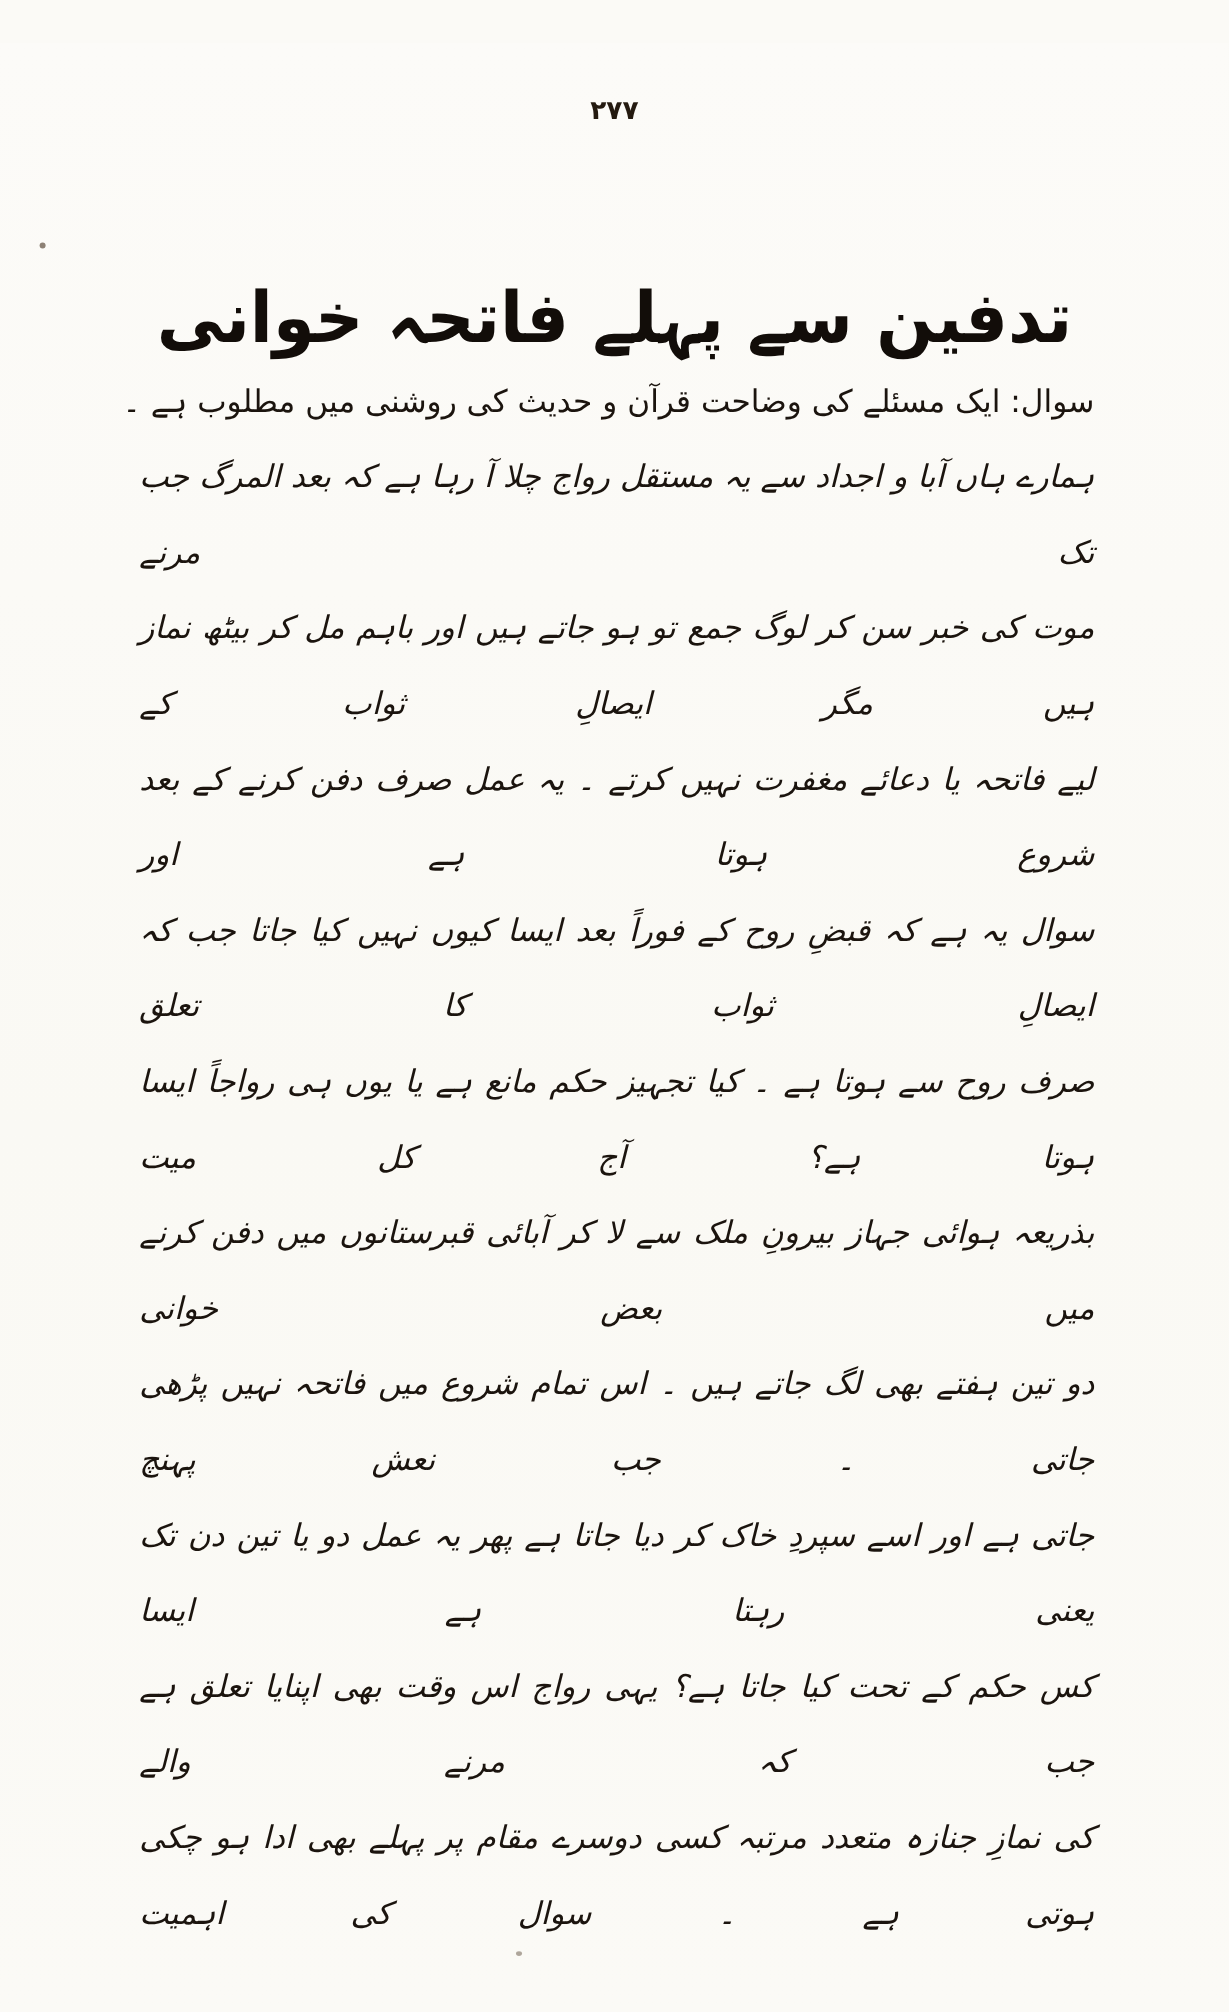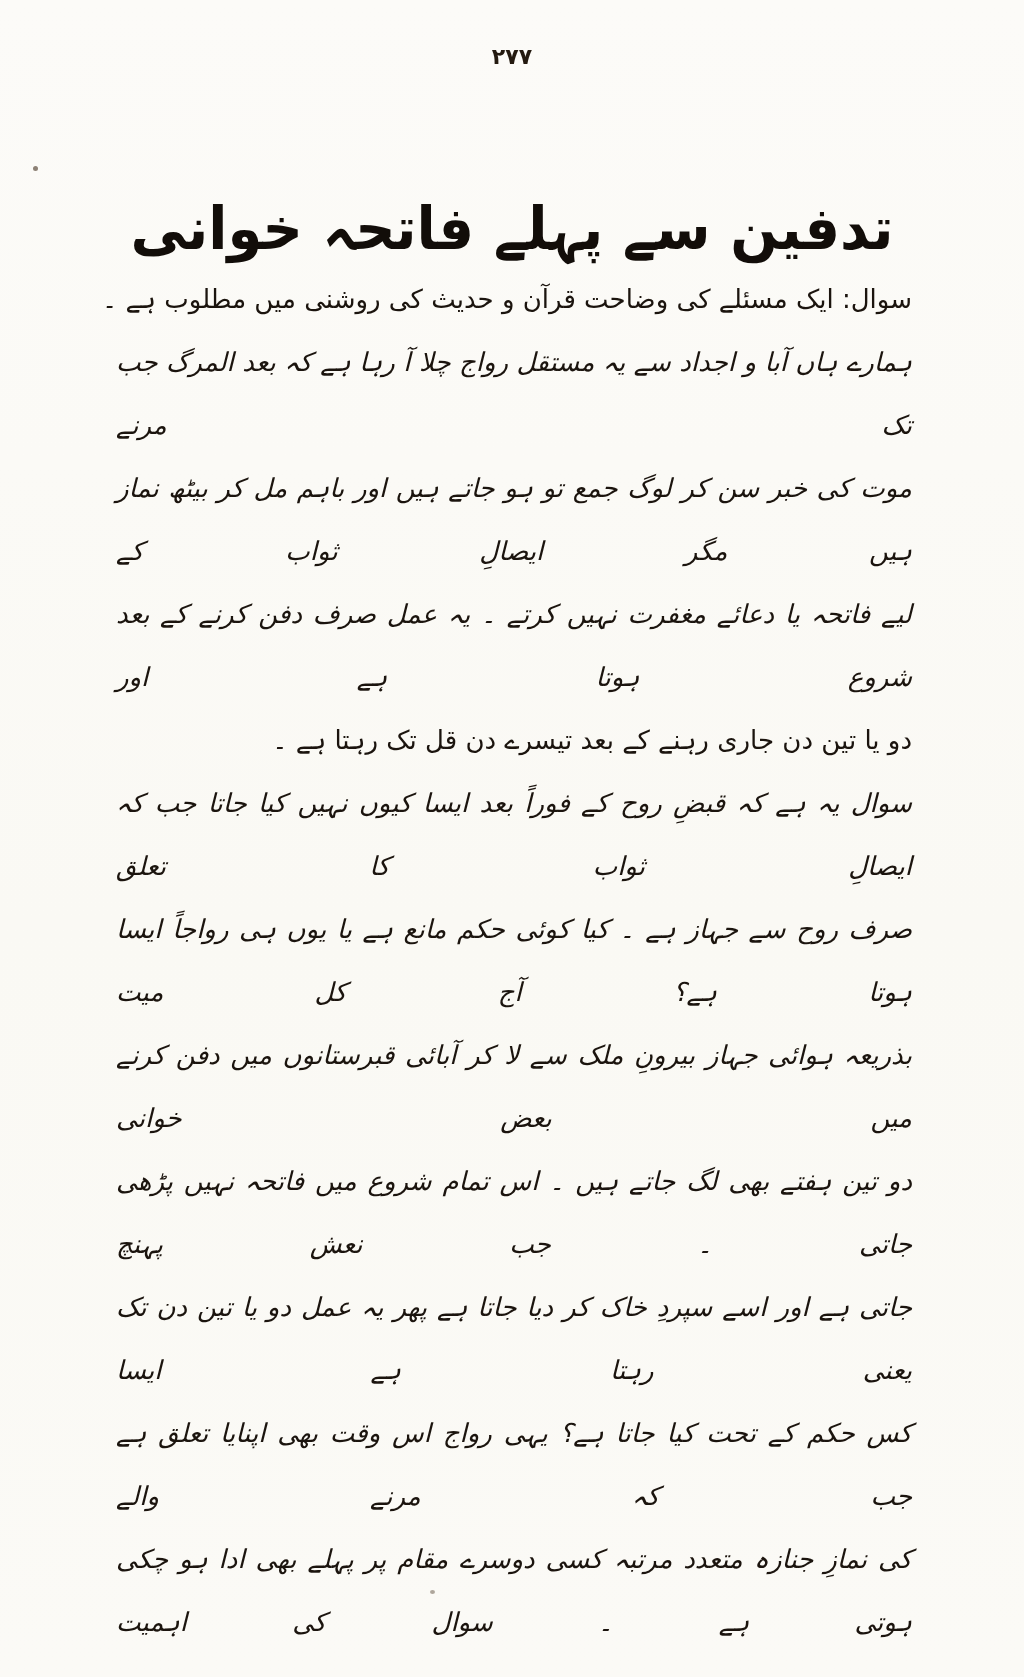--- a/index.html
+++ b/index.html
@@ -9,20 +9,21 @@
     background: #fbfaf6;
     position: relative;
     overflow: hidden;
     font-family: "DejaVu Sans", sans-serif;
     color: #18120d;
   }
   .page {
     position: absolute;
     inset: 0;
     background: linear-gradient(180deg, #fcfbf8 0%, #faf9f4 55%, #fbfaf6 100%);
+    margin-top: 36px;
   }
   .page-number {
     position: absolute;
     top: 44px;
     left: 0;
     width: 100%;
     text-align: center;
     font-size: 22px;
     font-weight: bold;
     color: #241a10;
@@ -52,21 +53,21 @@
   }
   .para { margin: 0; padding: 0; }
   .line { white-space: nowrap; }
   .line.full {
     white-space: normal;
     text-align: justify;
     text-align-last: justify;
     text-justify: inter-word;
     font-style: italic;
   }
-  .line.end { text-align: right; }
+  .line.end { text-align: center; }
   .speck {
     position: absolute;
     background: #8d8175;
     border-radius: 50%;
   }
   .speck.a { left: 33px; top: 166px; width: 5px; height: 5px; }
   .speck.b { left: 430px; top: 1590px; width: 5px; height: 4px; opacity: .7; }
 </style>
 </head>
 <body>
@@ -83,26 +84,25 @@
   <div class="body-text">
 
     <div class="para">
       <div class="line end">سوال: ایک مسئلے کی وضاحت قرآن و حدیث کی روشنی میں مطلوب ہے ۔</div>
     </div>
 
     <div class="para">
       <div class="line full">ہمارے ہاں آبا و اجداد سے یہ مستقل رواج چلا آ رہا ہے کہ بعد المرگ جب تک مرنے</div>
       <div class="line full">موت کی خبر سن کر لوگ جمع تو ہو جاتے ہیں اور باہم مل کر بیٹھ نماز ہیں مگر ایصالِ ثواب کے</div>
       <div class="line full">لیے فاتحہ یا دعائے مغفرت نہیں کرتے ۔ یہ عمل صرف دفن کرنے کے بعد شروع ہوتا ہے اور</div>
-      <div class="line end">دو یا تین دن جاری رہنے کے بعد تیسرے دن قل تک رہتا ہے ۔</div>
     </div>
 
     <div class="para">
       <div class="line full">سوال یہ ہے کہ قبضِ روح کے فوراً بعد ایسا کیوں نہیں کیا جاتا جب کہ ایصالِ ثواب کا تعلق</div>
-      <div class="line full">صرف روح سے جہاز ہے ۔ کیا کوئی حکم مانع ہے یا یوں ہی رواجاً ایسا ہوتا ہے؟ آج کل میت</div>
+      <div class="line full">صرف روح سے ہوتا ہے ۔ کیا تجہیز حکم مانع ہے یا یوں ہی رواجاً ایسا ہوتا ہے؟ آج کل میت</div>
       <div class="line full">بذریعہ ہوائی جہاز بیرونِ ملک سے لا کر آبائی قبرستانوں میں دفن کرنے میں بعض خوانی</div>
       <div class="line full">دو تین ہفتے بھی لگ جاتے ہیں ۔ اس تمام شروع میں فاتحہ نہیں پڑھی جاتی ۔ جب نعش پہنچ</div>
       <div class="line full">جاتی ہے اور اسے سپردِ خاک کر دیا جاتا ہے پھر یہ عمل دو یا تین دن تک یعنی رہتا ہے ایسا</div>
       <div class="line full">کس حکم کے تحت کیا جاتا ہے؟ یہی رواج اس وقت بھی اپنایا تعلق ہے جب کہ مرنے والے</div>
       <div class="line full">کی نمازِ جنازہ متعدد مرتبہ کسی دوسرے مقام پر پہلے بھی ادا ہو چکی ہوتی ہے ۔ سوال کی اہمیت</div>
 
     </div>
 
   </div>
 </div>

